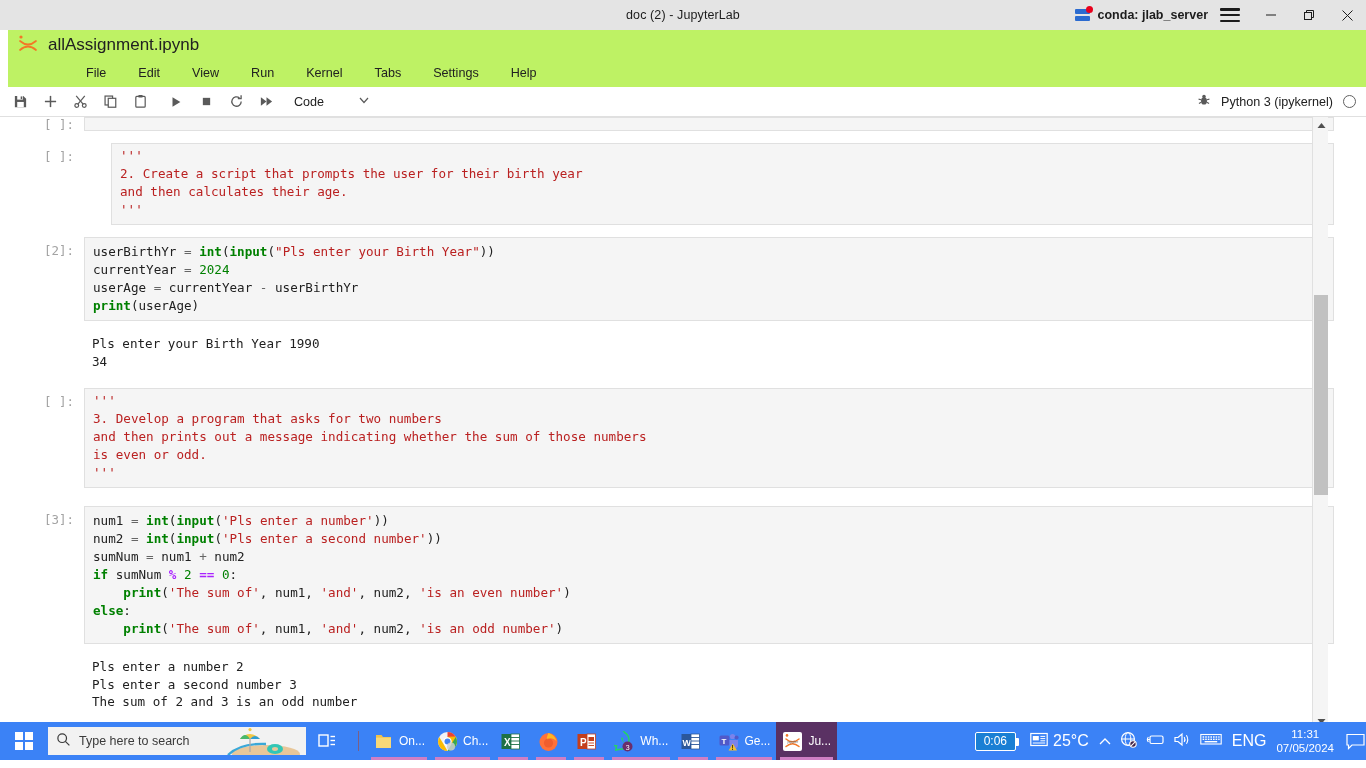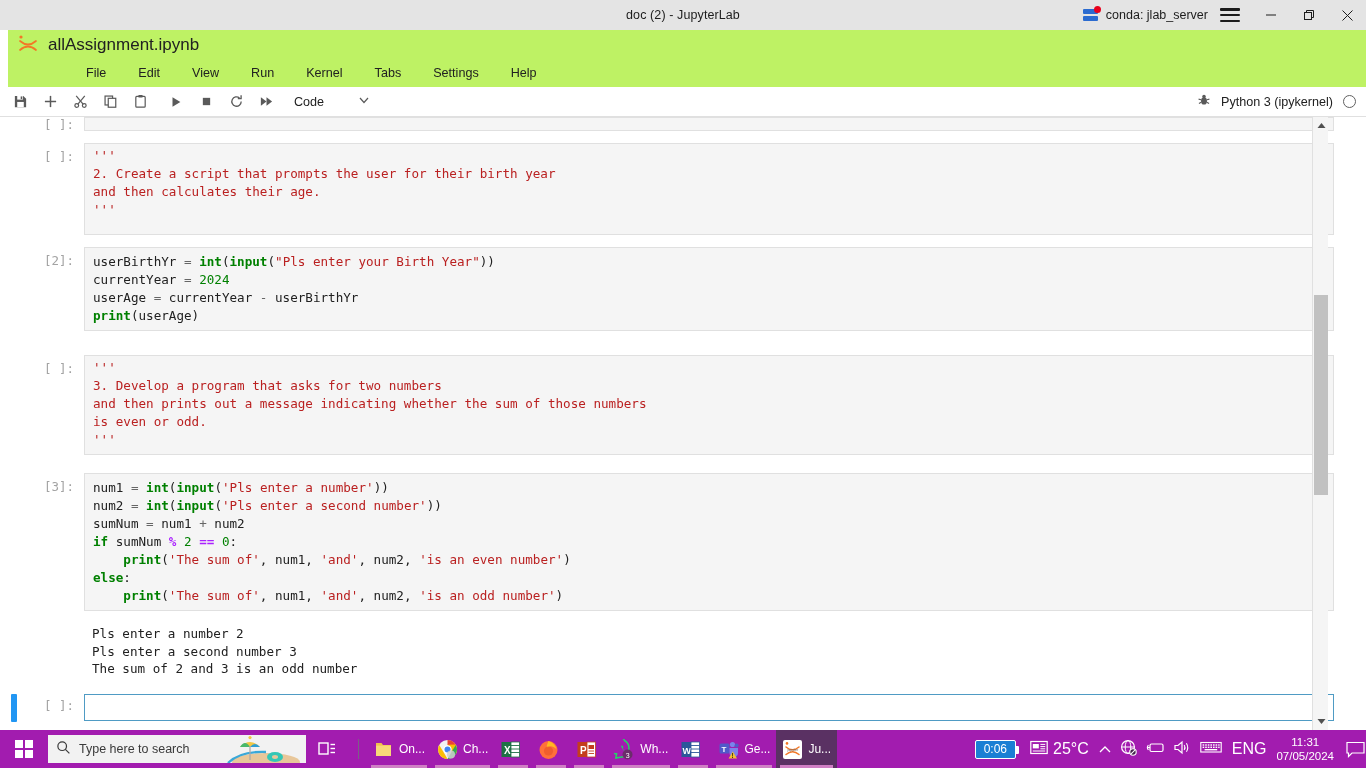--- a/index.html
+++ b/index.html
@@ -15,21 +15,21 @@
   .titlebar {
     position: absolute; left: 0; top: 0; width: 1366px; height: 30px;
     background: #e4e4e4;
     display: flex; align-items: center; justify-content: center;
   }
   .titlebar-text {
     font-size: 12.5px; color: #1c1c1c; letter-spacing: 0.1px;
   }
   .titlebar-right {
     position: absolute; right: 0; top: 0; height: 30px;
-    display: flex; align-items: center;
+    display: flex; align-items: center; font-weight: bold;
   }
   .conda-chip { display: flex; align-items: center; gap: 6px; margin-right: 8px; }
   .conda-icon { position: relative; width: 17px; height: 15px; }
   .conda-icon .bar { position: absolute; left: 0; width: 15px; height: 5px; background: #2b6bd0; border-radius: 1px; }
   .conda-icon .bar.b1 { top: 1px; }
   .conda-icon .bar.b2 { top: 8px; }
   .conda-icon .dot { position: absolute; right: -1px; top: -2px; width: 7px; height: 7px; border-radius: 50%; background: #e8001c; }
   .conda-label { font-size: 12.5px; color: #1c1c1c; }
   .hamburger { width: 20px; height: 14px; margin: 0 12px 0 4px; display: flex; flex-direction: column; justify-content: space-between; }
   .hamburger span { display: block; height: 2.5px; background: #1c1c1c; border-radius: 1px; }
@@ -128,22 +128,22 @@
   .scrollbar {
     position: absolute; right: 0; top: 117px; width: 16px; height: 613px;
     background: #f5f5f5; border-left: 1px solid #e0e0e0;
   }
   .sb-arrow { width: 16px; height: 17px; display: flex; align-items: center; justify-content: center; color: #505050; }
   .sb-arrow.bot { position: absolute; bottom: 0; }
   .sb-thumb { position: absolute; left: 1px; width: 14px; top: 178px; height: 200px; background: #c1c1c1; }
 
   
   .taskbar {
-    position: absolute; left: 0; bottom: 0; width: 1366px; height: 38px;
-    background: #a21caf; display: flex; align-items: center;
+    position: absolute; left: 0; bottom: 8px; width: 1366px; height: 38px;
+    background: #3b82f6; display: flex; align-items: center;
   }
   .start-btn { width: 48px; height: 38px; display: flex; align-items: center; justify-content: center; }
   .win-logo { display: grid; grid-template-columns: 8px 8px; grid-template-rows: 8px 8px; gap: 2px; }
   .win-logo i { background: #ffffff; display: block; }
   .search-box {
     width: 258px; height: 28px; background: #f2f2f2; display: flex; align-items: center;
     padding: 0 8px; gap: 8px; position: relative; overflow: hidden;
   }
   .search-text { font-size: 12.5px; color: #3a3a3a; }
   .search-art { position: absolute; right: 0; top: 0; width: 92px; height: 28px; }
@@ -323,38 +323,43 @@
 
     <div class="cell" style="height:14px; overflow:hidden;">
       <div class="prompt" style="padding-top:0;">[ ]:</div>
       <div class="input-area" style="height:14px; padding:0;"></div>
     </div>
 
     <div class="cell-gap"></div>
 
     <div class="cell">
       <div class="prompt">[ ]:</div>
-      <div class="input-area" style="padding-top:3px;padding-bottom:15px;"><span class="tok-str">'''</span>
+      <div class="input-area" style="padding-top:3px;padding-bottom:5px;margin-left:27px;"><span class="tok-str">'''</span>
 <span class="tok-str">2. Create a script that prompts the user for their birth year</span>
 <span class="tok-str">and then calculates their age.</span>
 <span class="tok-str">'''</span></div>
     </div>
 
     <div class="cell-gap"></div>
 
     <div class="cell">
       <div class="prompt">[2]:</div>
       <div class="input-area"><span>userBirthYr <span class="tok-eq">=</span> <span class="tok-bi">int</span>(<span class="tok-bi">input</span>(<span class="tok-str">"Pls enter your Birth Year"</span>))</span>
 <span>currentYear <span class="tok-eq">=</span> <span class="tok-num">2024</span></span>
 <span>userAge <span class="tok-eq">=</span> currentYear <span class="tok-eq">-</span> userBirthYr</span>
 <span><span class="tok-bi">print</span>(userAge)</span></div>
     </div>
 
     <div style="height:10px"></div>
 
+    <div class="cell out-row">
+      <div class="prompt">&nbsp;</div>
+      <div class="output-area"><span>Pls enter your Birth Year 1990</span>
+<span>34</span></div>
+    </div>
 
     <div style="height:14px"></div>
 
     <div class="cell">
       <div class="prompt">[ ]:</div>
       <div class="input-area" style="padding-top:3px;padding-bottom:5px;"><span class="tok-str">'''</span>
 <span class="tok-str">3. Develop a program that asks for two numbers</span>
 <span class="tok-str">and then prints out a message indicating whether the sum of those numbers</span>
 <span class="tok-str">is even or odd.</span>
 <span class="tok-str">'''</span></div>

